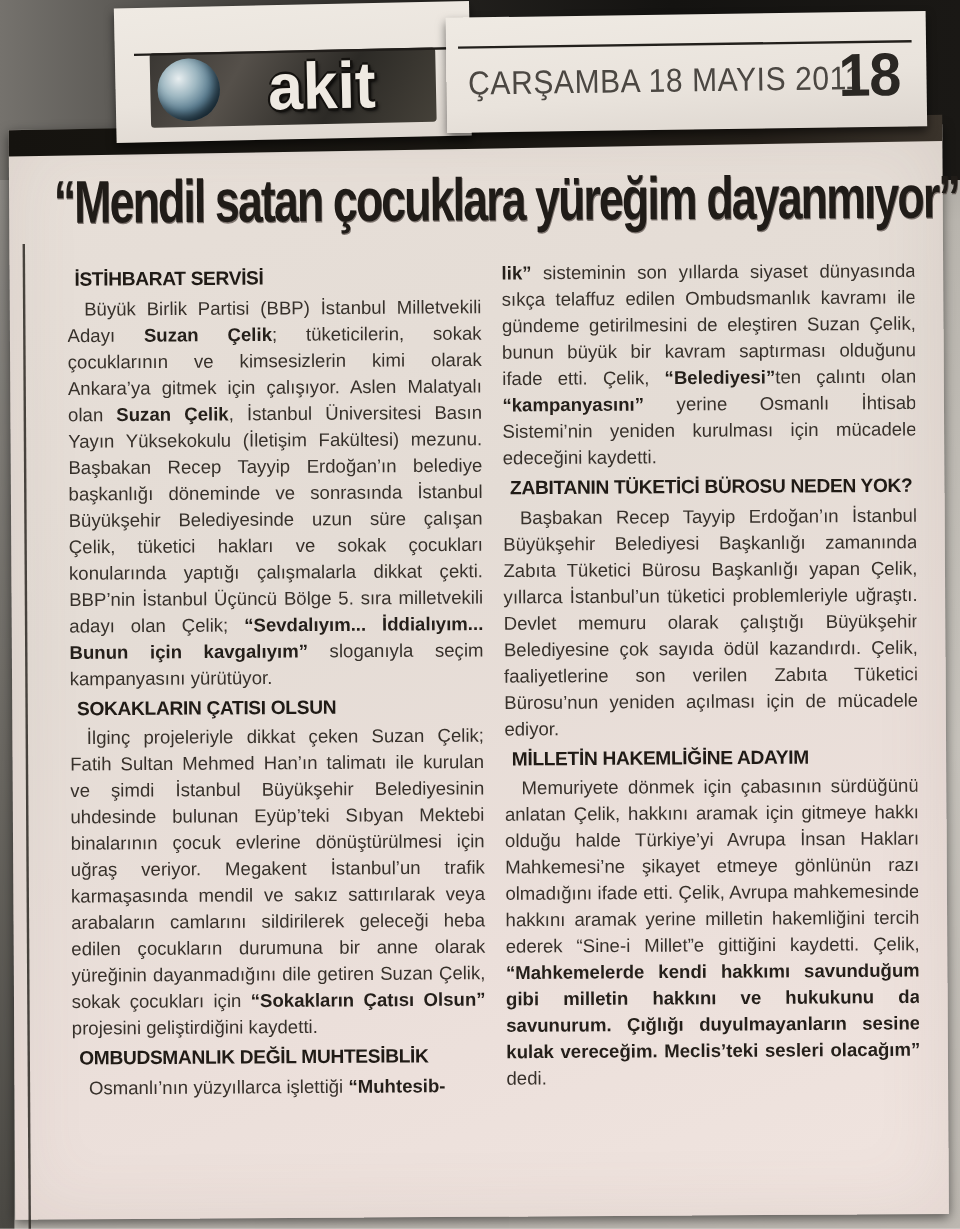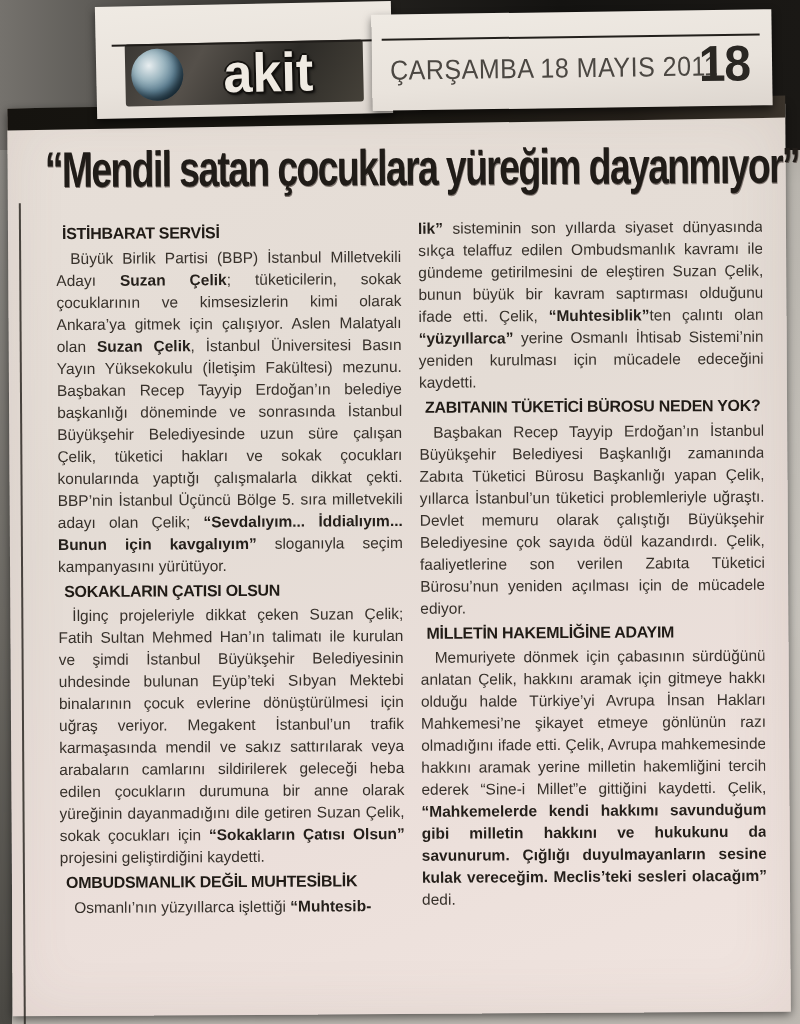--- a/index.html
+++ b/index.html
@@ -113,21 +113,21 @@
   <div class="columns">
     <div class="col">
         <h3>İSTİHBARAT SERVİSİ</h3>
         <p>Büyük Birlik Partisi (BBP) İstanbul Milletvekili Adayı <b>Suzan Çelik</b>; tüketicilerin, sokak çocuklarının ve kimsesizlerin kimi olarak Ankara’ya gitmek için çalışıyor. Aslen Malatyalı olan <b>Suzan Çelik</b>, İstanbul Üniversitesi Basın Yayın Yüksekokulu (İletişim Fakültesi) mezunu. Başbakan Recep Tayyip Erdoğan’ın belediye başkanlığı döneminde ve sonrasında İstanbul Büyükşehir Belediyesinde uzun süre çalışan Çelik, tüketici hakları ve sokak çocukları konularında yaptığı çalışmalarla dikkat çekti. BBP’nin İstanbul Üçüncü Bölge 5. sıra milletvekili adayı olan Çelik; <b>“Sevdalıyım... İddialıyım... Bunun için kavgalıyım”</b> sloganıyla seçim kampanyasını yürütüyor.</p>
         <h3>SOKAKLARIN ÇATISI OLSUN</h3>
         <p>İlginç projeleriyle dikkat çeken Suzan Çelik; Fatih Sultan Mehmed Han’ın talimatı ile kurulan ve şimdi İstanbul Büyükşehir Belediyesinin uhdesinde bulunan Eyüp’teki Sıbyan Mektebi binalarının çocuk evlerine dönüştürülmesi için uğraş veriyor. Megakent İstanbul’un trafik karmaşasında mendil ve sakız sattırılarak veya arabaların camlarını sildirilerek geleceği heba edilen çocukların durumuna bir anne olarak yüreğinin dayanmadığını dile getiren Suzan Çelik, sokak çocukları için <b>“Sokakların Çatısı Olsun”</b> projesini geliştirdiğini kaydetti.</p>
         <h3>OMBUDSMANLIK DEĞİL MUHTESİBLİK</h3>
         <p>Osmanlı’nın yüzyıllarca işlettiği <b>“Muhtesib-</b></p>
       </div>
     <div class="col">
-        <p style="text-indent: 0px;"><b>lik”</b> sisteminin son yıllarda siyaset dünyasında sıkça telaffuz edilen Ombudsmanlık kavramı ile gündeme getirilmesini de eleştiren Suzan Çelik, bunun büyük bir kavram saptırması olduğunu ifade etti. Çelik, <b>“Muhtesiblik”</b>ten çalıntı olan <b>“yüzyıllarca”</b> yerine Osmanlı İhtisab Sistemi’nin yeniden kurulması için mücadele edeceğini kaydetti.</p>
+        <p style="text-indent: 0px;"><b>lik”</b> sisteminin son yıllarda siyaset dünyasında sıkça telaffuz edilen Ombudsmanlık kavramı ile gündeme getirilmesini de eleştiren Suzan Çelik, bunun büyük bir kavram saptırması olduğunu ifade etti. Çelik, <b>“Belediyesi”</b>ten çalıntı olan <b>“kampanyasını”</b> yerine Osmanlı İhtisab Sistemi’nin yeniden kurulması için mücadele edeceğini kaydetti.</p>
         <h3>ZABITANIN TÜKETİCİ BÜROSU NEDEN YOK?</h3>
         <p>Başbakan Recep Tayyip Erdoğan’ın İstanbul Büyükşehir Belediyesi Başkanlığı zamanında Zabıta Tüketici Bürosu Başkanlığı yapan Çelik, yıllarca İstanbul’un tüketici problemleriyle uğraştı. Devlet memuru olarak çalıştığı Büyükşehir Belediyesine çok sayıda ödül kazandırdı. Çelik, faaliyetlerine son verilen Zabıta Tüketici Bürosu’nun yeniden açılması için de mücadele ediyor.</p>
         <h3>MİLLETİN HAKEMLİĞİNE ADAYIM</h3>
         <p>Memuriyete dönmek için çabasının sürdüğünü anlatan Çelik, hakkını aramak için gitmeye hakkı olduğu halde Türkiye’yi Avrupa İnsan Hakları Mahkemesi’ne şikayet etmeye gönlünün razı olmadığını ifade etti. Çelik, Avrupa mahkemesinde hakkını aramak yerine milletin hakemliğini tercih ederek “Sine-i Millet”e gittiğini kaydetti. Çelik, <b>“Mahkemelerde kendi hakkımı savunduğum gibi milletin hakkını ve hukukunu da savunurum. Çığlığı duyulmayanların sesine kulak vereceğim. Meclis’teki sesleri olacağım”</b> dedi.</p>
       </div>
   </div>
 </div>
 
 <div class="strip strip-left">
   <div class="rule"></div>

